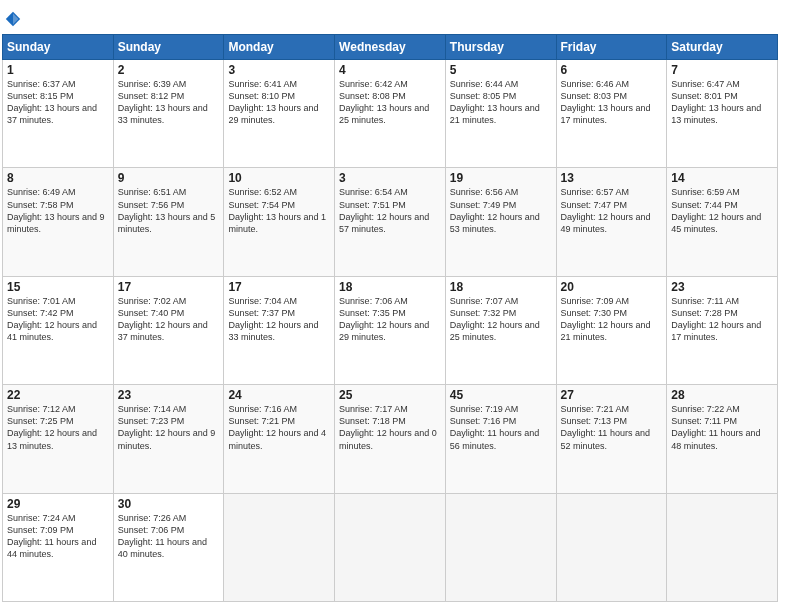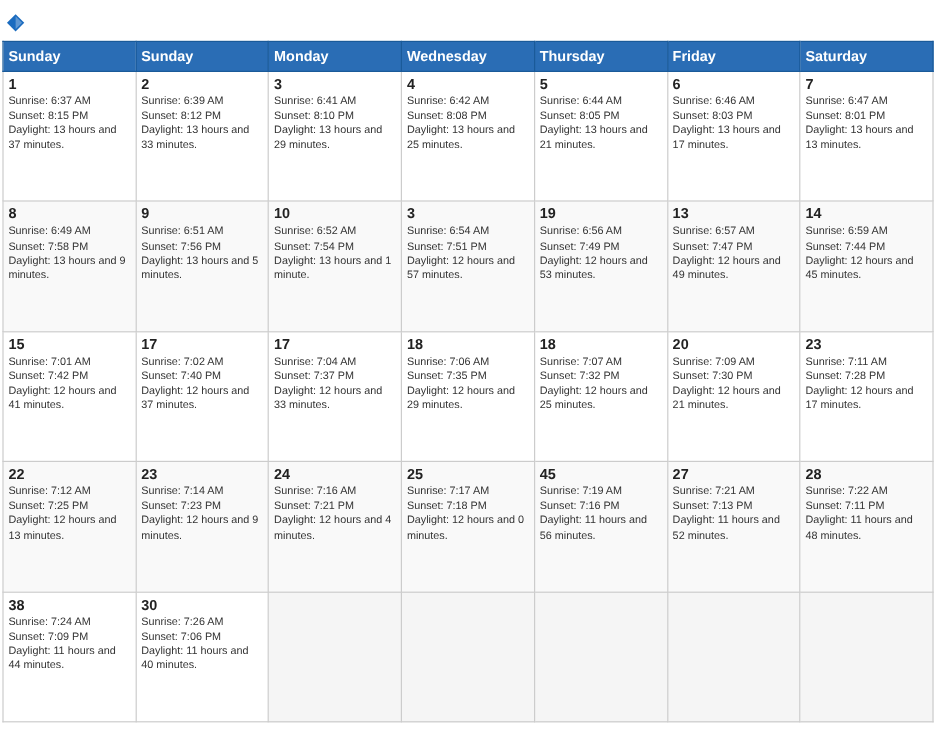--- a/index.html
+++ b/index.html
@@ -251,21 +251,21 @@
             <span class="day-num">27</span>
             <div class="cell-text">Sunrise: 7:21 AM<br>Sunset: 7:13 PM<br>Daylight: 11 hours and 52 minutes.</div>
           </td>
           <td>
             <span class="day-num">28</span>
             <div class="cell-text">Sunrise: 7:22 AM<br>Sunset: 7:11 PM<br>Daylight: 11 hours and 48 minutes.</div>
           </td>
         </tr>
         <tr>
           <td>
-            <span class="day-num">38</span>
+            <span class="day-num">29</span>
             <div class="cell-text">Sunrise: 7:24 AM<br>Sunset: 7:09 PM<br>Daylight: 11 hours and 44 minutes.</div>
           </td>
           <td>
             <span class="day-num">30</span>
             <div class="cell-text">Sunrise: 7:26 AM<br>Sunset: 7:06 PM<br>Daylight: 11 hours and 40 minutes.</div>
           </td>
           <td class="empty"></td>
           <td class="empty"></td>
           <td class="empty"></td>
           <td class="empty"></td>

